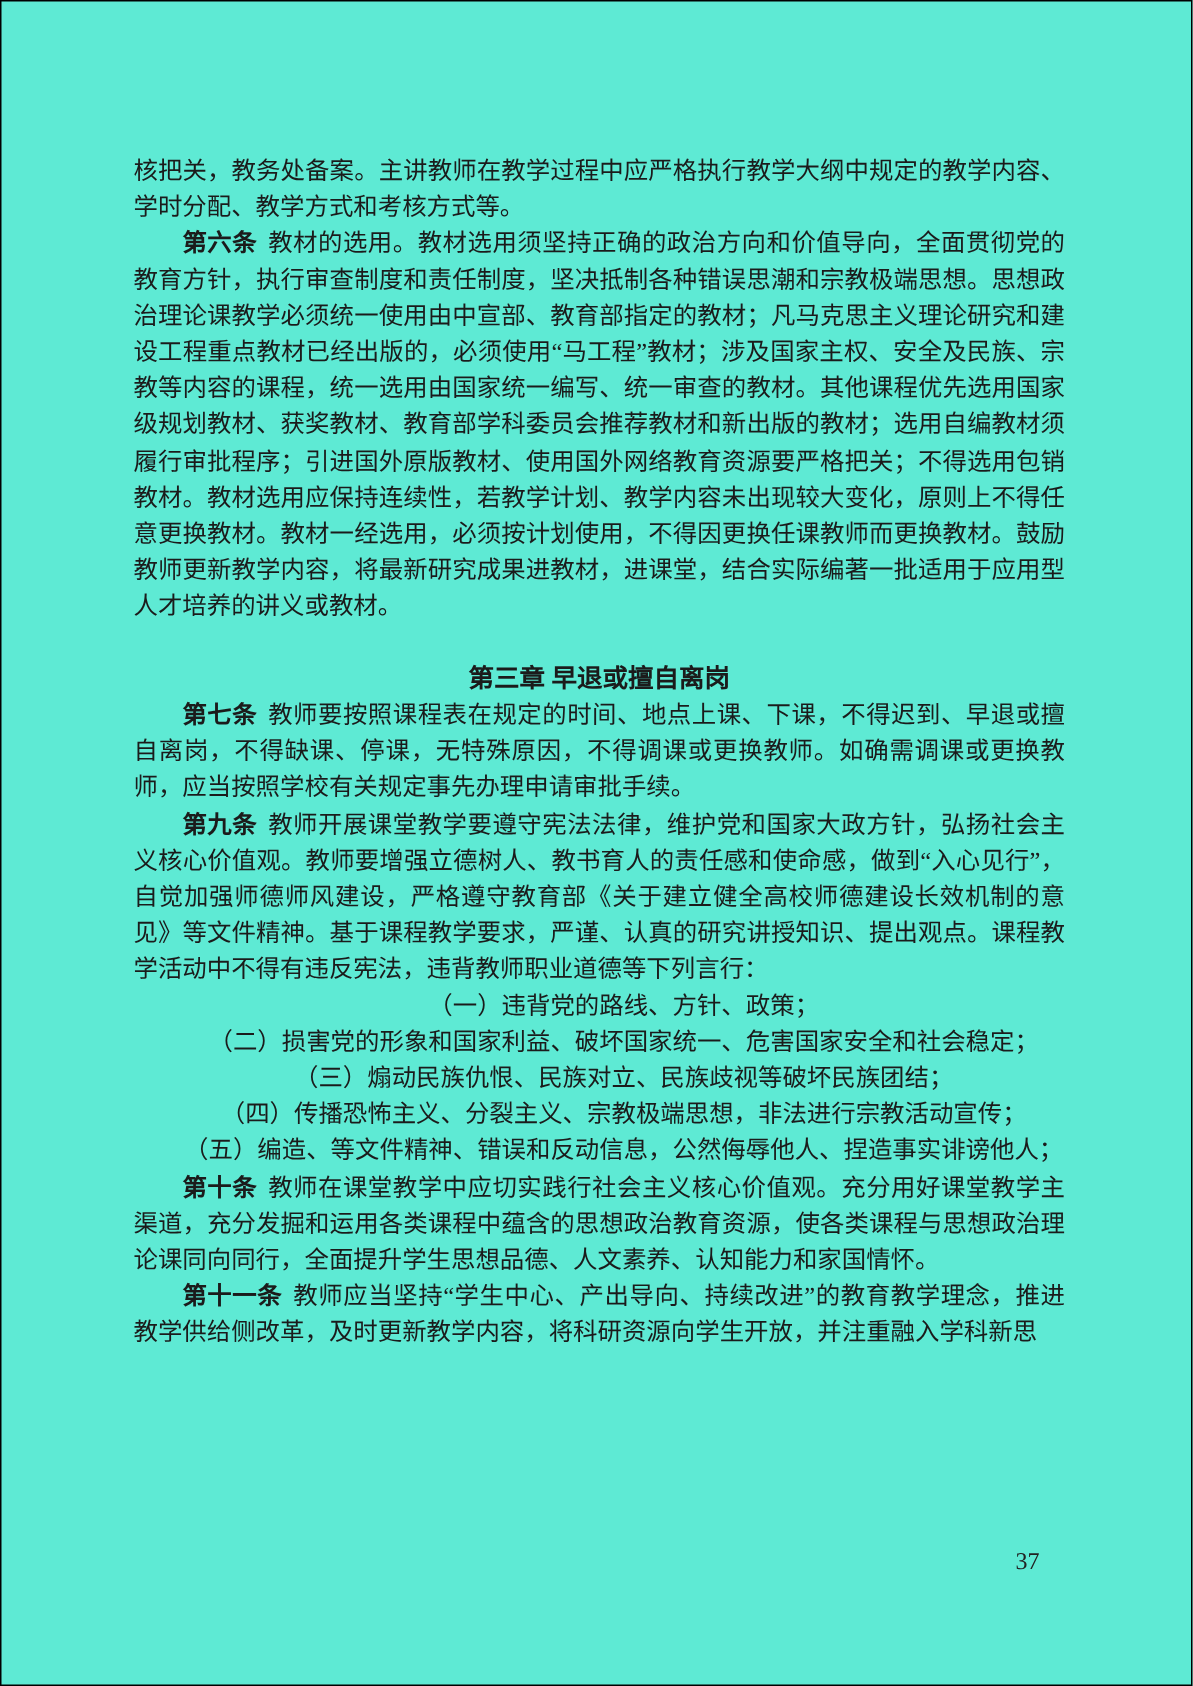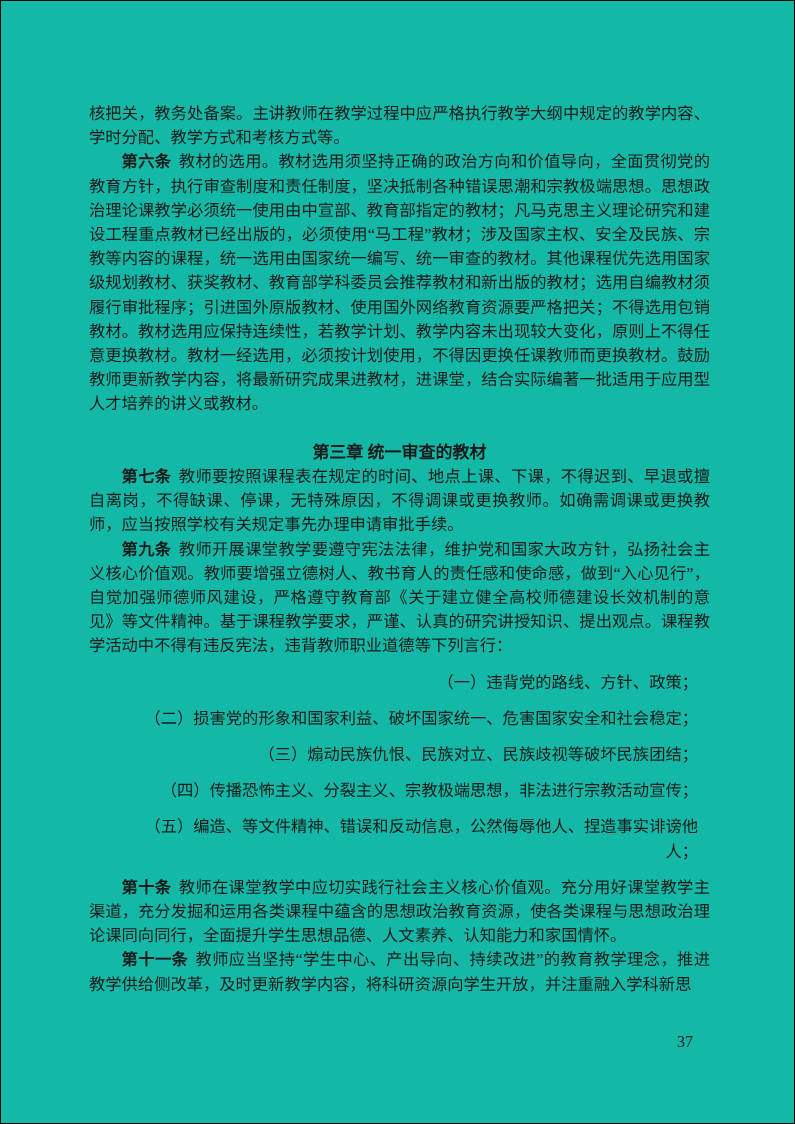--- a/index.html
+++ b/index.html
@@ -13,21 +13,21 @@
     position: relative;
     font-family: "Liberation Serif", "DejaVu Serif", serif;
     color: #1b1b1b;
     overflow: hidden;
   }
   .page {
     position: absolute;
     left: 0; top: 0;
     width: 795px;
     height: 1124px;
-    background: #14b8a6;
+    background: #5eead4;
     box-sizing: border-box;
     border: 1px solid #000000;
   }
   .content {
     position: absolute;
     left: 88px;
     top: 101px;
     width: 621px;
     font-size: 16.3px;
     line-height: 24.2px;
@@ -48,24 +48,24 @@
   h2.chapter {
     margin: 24.2px 0 0 0;
     padding: 0;
     font-size: 17px;
     font-weight: 700;
     text-align: center;
     text-indent: 0;
     line-height: 24.2px;
   }
   p.item {
-    margin: 12px;
+    margin: 0;
     padding: 0;
     text-indent: 2em;
-    text-align: right;
+    text-align: center;
   }
   .pagenum {
     position: absolute;
     left: 676px;
     top: 1031px;
     font-size: 16px;
     line-height: 20px;
     color: #222222;
     text-align: right;
   }
@@ -73,21 +73,21 @@
 </head>
 <body>
 
 <div class="page">
   <main class="content">
 
     <p class="para noindent"><span>核把关，教务处备案。主讲教师在教学过程中应严格执行教学大纲中规定的教学内容、学时分配、教学方式和考核方式等。</span></p>
 
     <p class="para"><span class="article-label">第六条</span><span>教材的选用。教材选用须坚持正确的政治方向和价值导向，全面贯彻党的教育方针，执行审查制度和责任制度，坚决抵制各种错误思潮和宗教极端思想。思想政治理论课教学必须统一使用由中宣部、教育部指定的教材；凡马克思主义理论研究和建设工程重点教材已经出版的，必须使用“马工程”教材；涉及国家主权、安全及民族、宗教等内容的课程，统一选用由国家统一编写、统一审查的教材。其他课程优先选用国家级规划教材、获奖教材、教育部学科委员会推荐教材和新出版的教材；选用自编教材须履行审批程序；引进国外原版教材、使用国外网络教育资源要严格把关；不得选用包销教材。教材选用应保持连续性，若教学计划、教学内容未出现较大变化，原则上不得任意更换教材。教材一经选用，必须按计划使用，不得因更换任课教师而更换教材。鼓励教师更新教学内容，将最新研究成果进教材，进课堂，结合实际编著一批适用于应用型人才培养的讲义或教材。</span></p>
 
-    <h2 class="chapter">第三章 统一审查的教材</h2>
+    <h2 class="chapter">第三章 早退或擅自离岗</h2>
 
     <p class="para"><span class="article-label">第七条</span><span>教师要按照课程表在规定的时间、地点上课、下课，不得迟到、早退或擅自离岗，不得缺课、停课，无特殊原因，不得调课或更换教师。如确需调课或更换教师，应当按照学校有关规定事先办理申请审批手续。</span></p>
 
 
     <p class="para"><span class="article-label">第九条</span><span>教师开展课堂教学要遵守宪法法律，维护党和国家大政方针，弘扬社会主义核心价值观。教师要增强立德树人、教书育人的责任感和使命感，做到“入心见行”，自觉加强师德师风建设，严格遵守教育部《关于建立健全高校师德建设长效机制的意见》等文件精神。基于课程教学要求，严谨、认真的研究讲授知识、提出观点。课程教学活动中不得有违反宪法，违背教师职业道德等下列言行：</span></p>
 
     <p class="item">（一）违背党的路线、方针、政策；</p>
     <p class="item">（二）损害党的形象和国家利益、破坏国家统一、危害国家安全和社会稳定；</p>
     <p class="item">（三）煽动民族仇恨、民族对立、民族歧视等破坏民族团结；</p>
     <p class="item">（四）传播恐怖主义、分裂主义、宗教极端思想，非法进行宗教活动宣传；</p>

